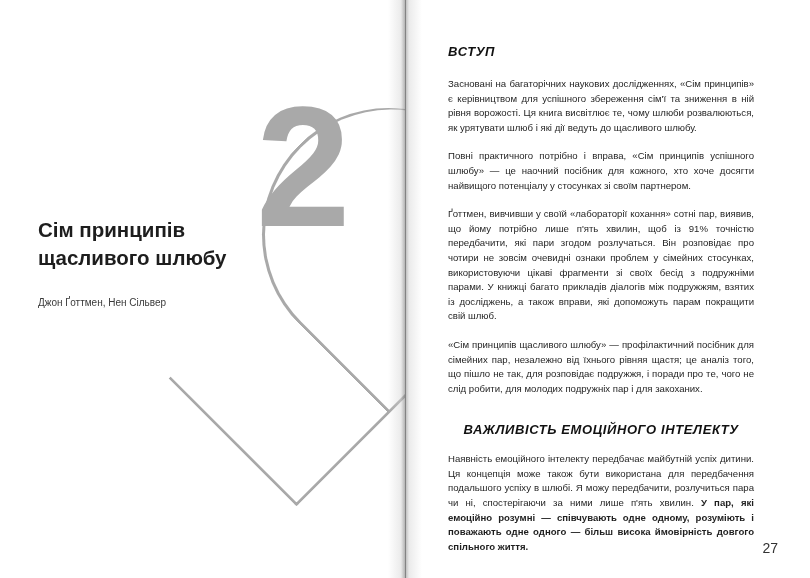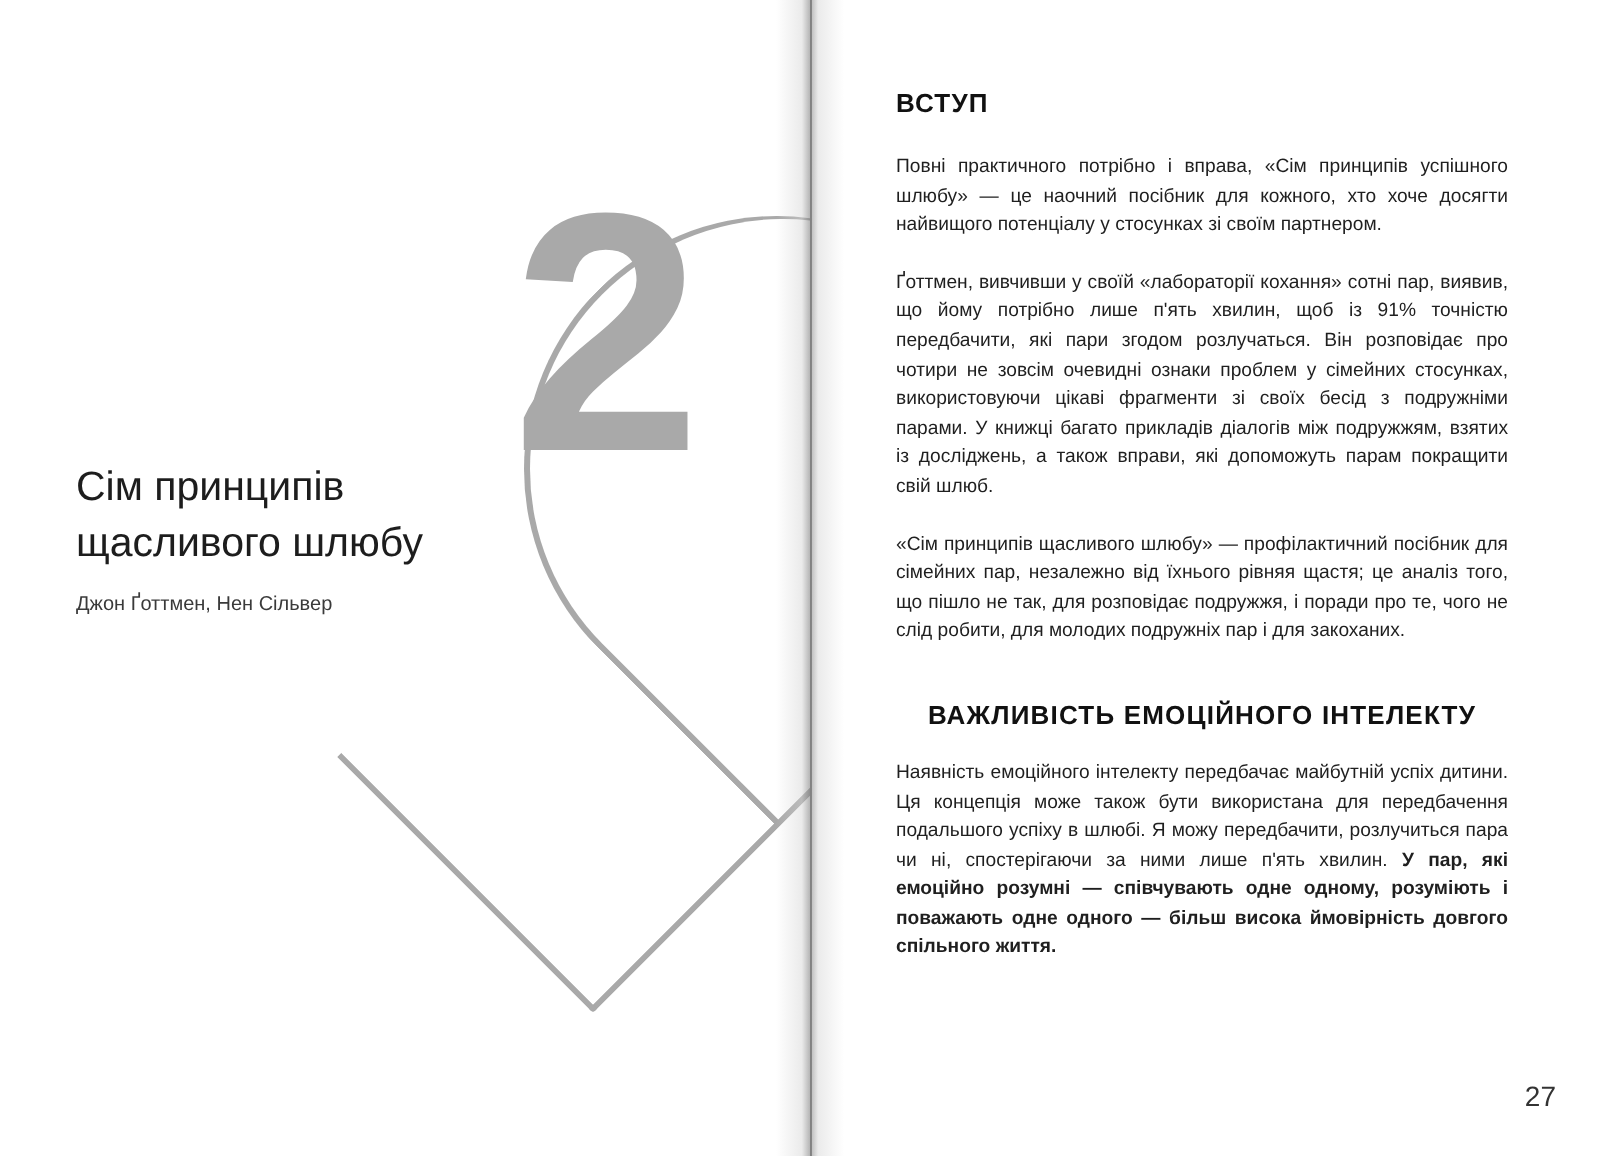--- a/index.html
+++ b/index.html
@@ -81,25 +81,25 @@
     position: absolute;
     left: 0;
     top: 0;
     width: 405px;
     height: 578px;
   }
 
   .book-title {
     position: absolute;
     left: 38px;
-    top: 230px;
+    top: 216px;
     width: 240px;
     font-size: 20.5px;
     line-height: 28px;
-    font-weight: normal;
+    font-weight: bold;
     color: #1d1d1d;
   }
   .book-authors {
     position: absolute;
     left: 38px;
     top: 296px;
     width: 250px;
     font-size: 10px;
     line-height: 14px;
     color: #3a3a3a;
@@ -145,20 +145,21 @@
     width: 306px;
   }
   h2.section-title {
     margin: 0 0 17px 0;
     font-size: 13px;
     line-height: 16px;
     font-weight: bold;
     letter-spacing: 0.6px;
     color: #111111;
     text-transform: uppercase;
+    font-style: italic;
   }
   h2.section-title.second {
     margin-top: 26px;
     margin-bottom: 14px;
     text-align: center;
   }
   p.body {
     margin: 0 0 14px 0;
     font-size: 9.6px;
     line-height: 14.6px;
@@ -201,20 +202,21 @@
   </div>
 
   <div class="gutter"></div>
   <div class="gutter-line"></div>
 
   <div class="right-page">
     <div class="content">
 
       <h2 class="section-title">ВСТУП</h2>
 
+      <p class="body">Засновані на багаторічних наукових дослідженнях, «Сім принципів» є керівництвом для успішного збереження сім'ї та зниження в ній рівня ворожості. Ця книга висвітлює те, чому шлюби розвалюються, як урятувати шлюб і які дії ведуть до щасливого шлюбу.</p>
       <p class="body">Повні практичного потрібно і вправа, «Сім принципів успішного шлюбу» — це наочний посібник для кожного, хто хоче досягти найвищого потенціалу у стосунках зі своїм партнером.</p>
       <p class="body">Ґоттмен, вивчивши у своїй «лабораторії кохання» сотні пар, виявив, що йому потрібно лише п'ять хвилин, щоб із 91% точністю передбачити, які пари згодом розлучаться. Він розповідає про чотири не зовсім очевидні ознаки проблем у сімейних стосунках, використовуючи цікаві фрагменти зі своїх бесід з подружніми парами. У книжці багато прикладів діалогів між подружжям, взятих із досліджень, а також вправи, які допоможуть парам покращити свій шлюб.</p>
       <p class="body">«Сім принципів щасливого шлюбу» — профілактичний посібник для сімейних пар, незалежно від їхнього рівняя щастя; це аналіз того, що пішло не так, для розповідає подружжя, і поради про те, чого не слід робити, для молодих подружніх пар і для закоханих.</p>
 
       <h2 class="section-title second">ВАЖЛИВІСТЬ ЕМОЦІЙНОГО ІНТЕЛЕКТУ</h2>
 
       <p class="body"><span>Наявність емоційного інтелекту передбачає майбутній успіх дитини. Ця концепція може також бути використана для передбачення подальшого успіху в шлюбі. Я можу передбачити, розлучиться пара чи ні, спостерігаючи за ними лише п'ять хвилин. </span><span class="bold-run">У пар, які емоційно розумні — співчувають одне одному, розуміють і поважають одне одного — більш висока ймовірність довгого спільного життя.</span></p>
     </div>
 
     <div class="page-number">27</div>

